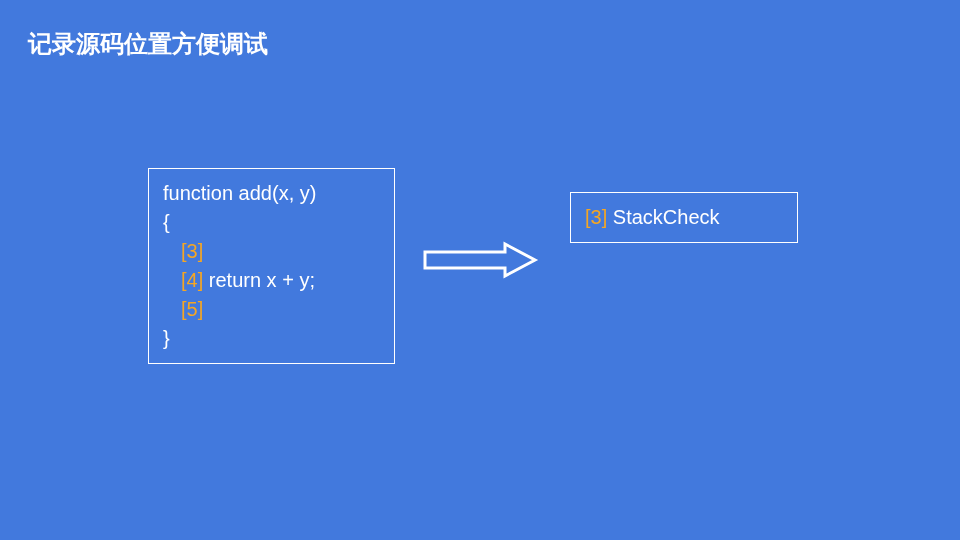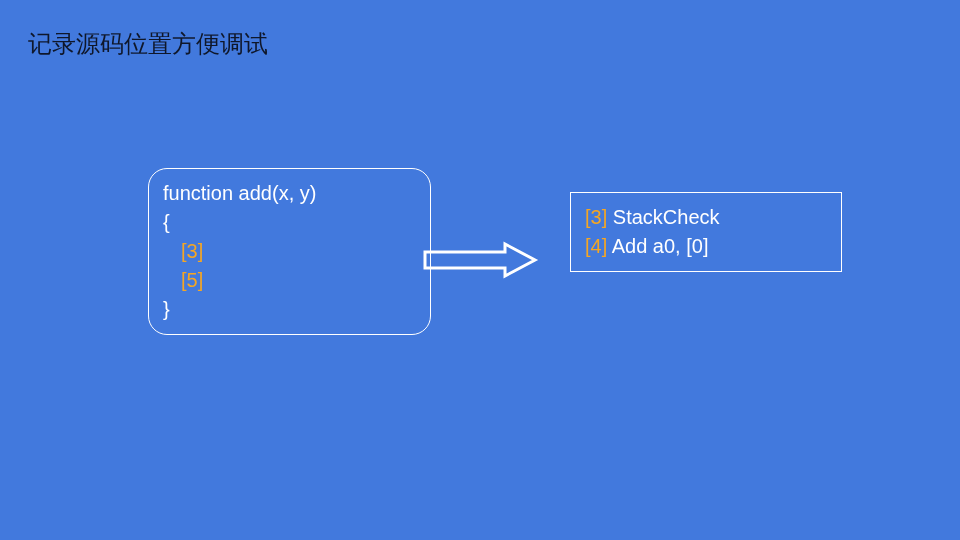--- a/index.html
+++ b/index.html
@@ -8,68 +8,67 @@
       height: 540px;
       background: #4279dd;
       font-family: "Segoe UI", "Microsoft YaHei", sans-serif;
       overflow: hidden;
       position: relative;
     }
     .title {
       position: absolute;
       top: 28px;
       left: 28px;
-      color: #0f172a;
+      color: #ffffff;
       font-size: 24px;
-      font-weight: normal;
+      font-weight: bold;
       text-align: center;
     }
     .code-box {
       position: absolute;
       border: 1px solid #ffffff;
       padding: 10px 14px;
       color: #ffffff;
       font-size: 20px;
       line-height: 1.45;
       font-weight: 300;
     }
     .left-box {
       top: 168px;
       left: 148px;
-      width: 283px;
-      border-radius: 19px;
+      width: 247px;
     }
     .right-box {
       top: 192px;
       left: 570px;
-      width: 272px;
+      width: 228px;
     }
     .indent { padding-left: 18px; }
     .tag { color: #f5a623; }
     .arrow {
       position: absolute;
       top: 240px;
       left: 420px;
     }
   </style>
 </head>
 <body>
 
 <div class="title">记录源码位置方便调试</div>
 
 <div class="code-box left-box">
   <div>function add(x, y)</div>
   <div>{</div>
   <div class="indent"><span class="tag">[3]</span></div>
+  <div class="indent"><span class="tag">[4]</span><span> return x + y;</span></div>
   <div class="indent"><span class="tag">[5]</span></div>
   <div>}</div>
 </div>
 
 <svg class="arrow" width="120" height="40">
   <g fill="none" stroke="#ffffff" stroke-width="3" stroke-linejoin="miter">
     <path d="M 5 12 L 85 12 L 85 4 L 115 20 L 85 36 L 85 28 L 5 28 Z" fill="none"></path>
   </g>
 </svg>
 
 <div class="code-box right-box">
   <div><span class="tag">[3]</span><span> StackCheck</span></div>
-  <div><span class="tag">[4]</span><span> Add a0, [0]</span></div>
 </div>
 
 </body></html>

